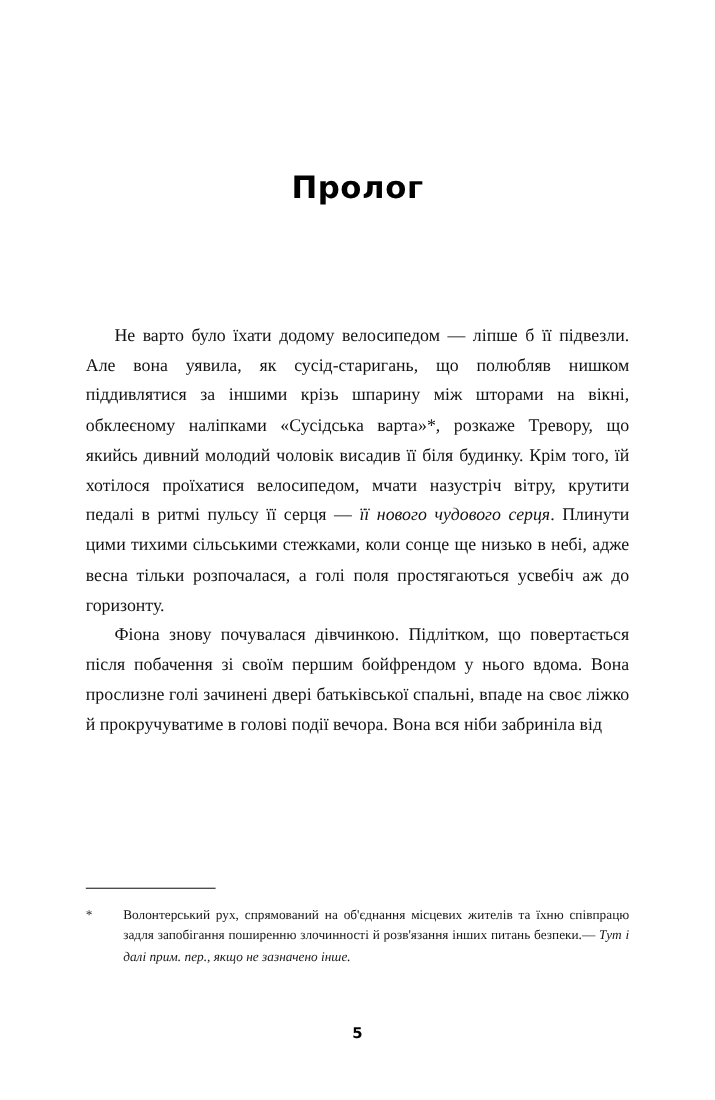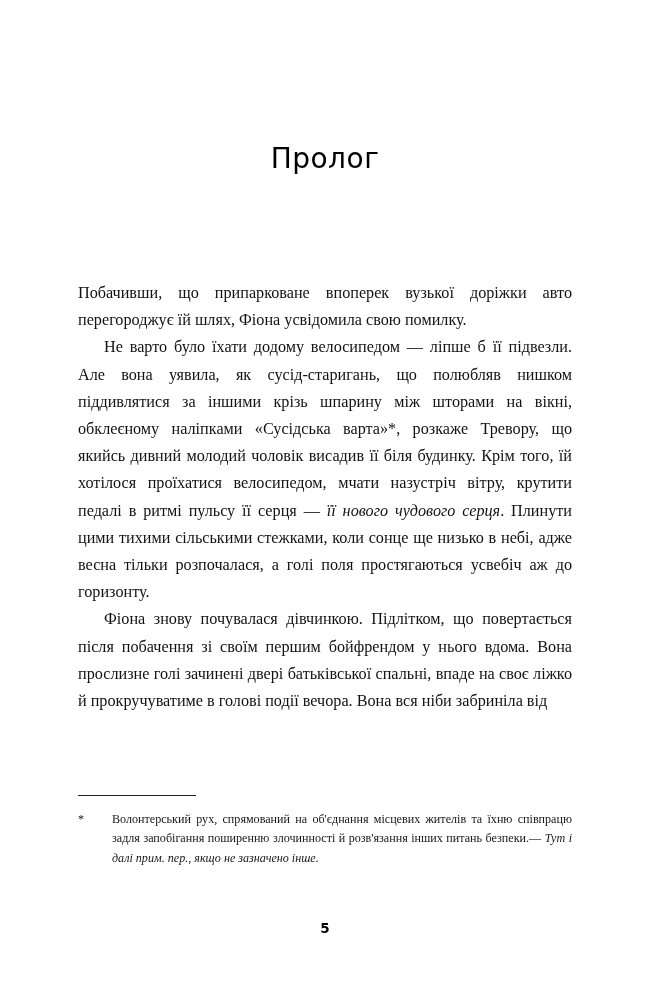--- a/index.html
+++ b/index.html
@@ -17,26 +17,26 @@
   }
   .page {
     width: 650px;
     height: 1000px;
     box-sizing: border-box;
     padding: 0 78px;
     position: relative;
   }
   .chapter-title {
     font-family: "DejaVu Sans", sans-serif;
-    font-weight: normal;
+    font-weight: bold;
     font-size: 28px;
     letter-spacing: 0.5px;
     text-align: center;
     color: #000000;
-    margin: 0;
+    margin: 12px;
     padding-top: 142px;
   }
   .body-text {
     margin-top: 105px;
     font-size: 16.2px;
     line-height: 27.2px;
     text-align: justify;
     text-justify: inter-word;
     color: #121212;
     hyphens: manual;
@@ -94,21 +94,20 @@
   }
 </style>
 </head>
 <body>
 
 <div class="page">
 
   <h1 class="chapter-title">Пролог</h1>
 
   <div class="body-text">
-    <p>Побачивши, що припарковане впоперек вузької доріжки авто перегороджує їй шлях, Фіона усвідомила свою помилку.</p>
 
     <p class="indent">Не варто було їхати додому велосипедом — ліпше б її підвезли. Але вона уявила, як сусід-старигань, що полюбляв нишком піддивлятися за іншими крізь шпарину між шторами на вікні, обклеєному наліпками «Сусідська варта»<span>*</span>, розкаже Тревору, що якийсь дивний молодий чоловік висадив її біля будинку. Крім того, їй хотілося проїхатися велосипедом, мчати назустріч вітру, крутити педалі в ритмі пульсу її серця — <em>її нового чудового серця</em>. Плинути цими тихими сільськими стежками, коли сонце ще низько в небі, адже весна тільки розпочалася, а голі поля простягаються усвебіч аж до горизонту.</p>
 
     <p class="indent">Фіона знову почувалася дівчинкою. Підлітком, що повертається після побачення зі своїм першим бойфрендом у нього вдома. Вона прослизне голі зачинені двері батьківської спальні, впаде на своє ліжко й прокручуватиме в голові події вечора. Вона вся ніби забриніла від</p>
   </div>
 
   <div class="footnote-area">
     <div class="footnote-rule"></div>
     <div class="footnote">
       <span class="footnote-marker">*</span>

